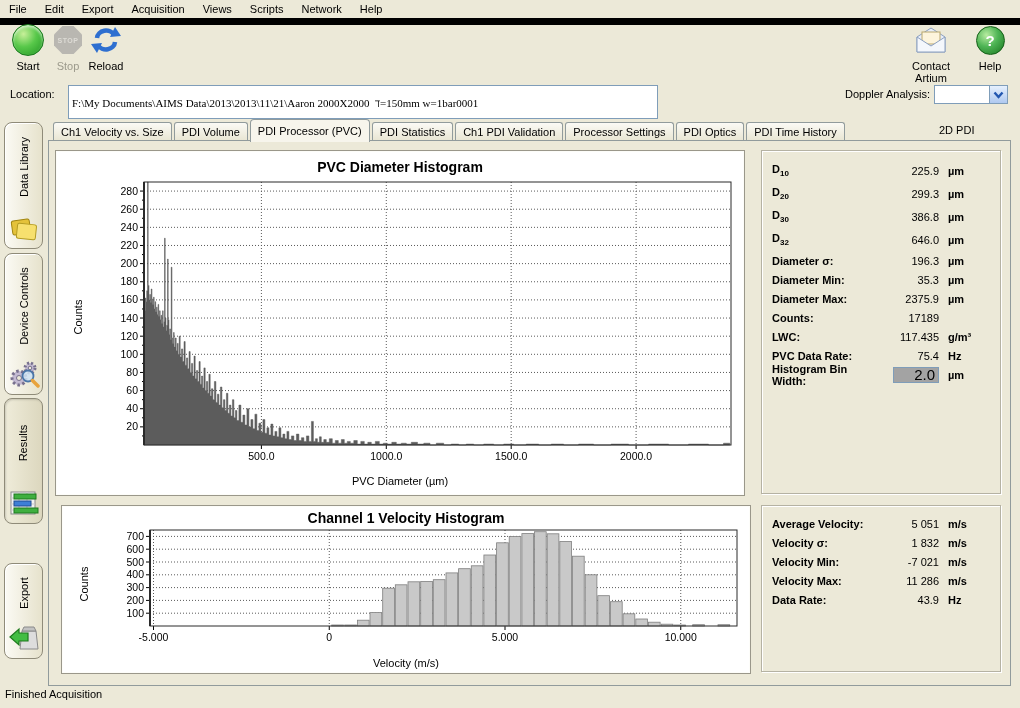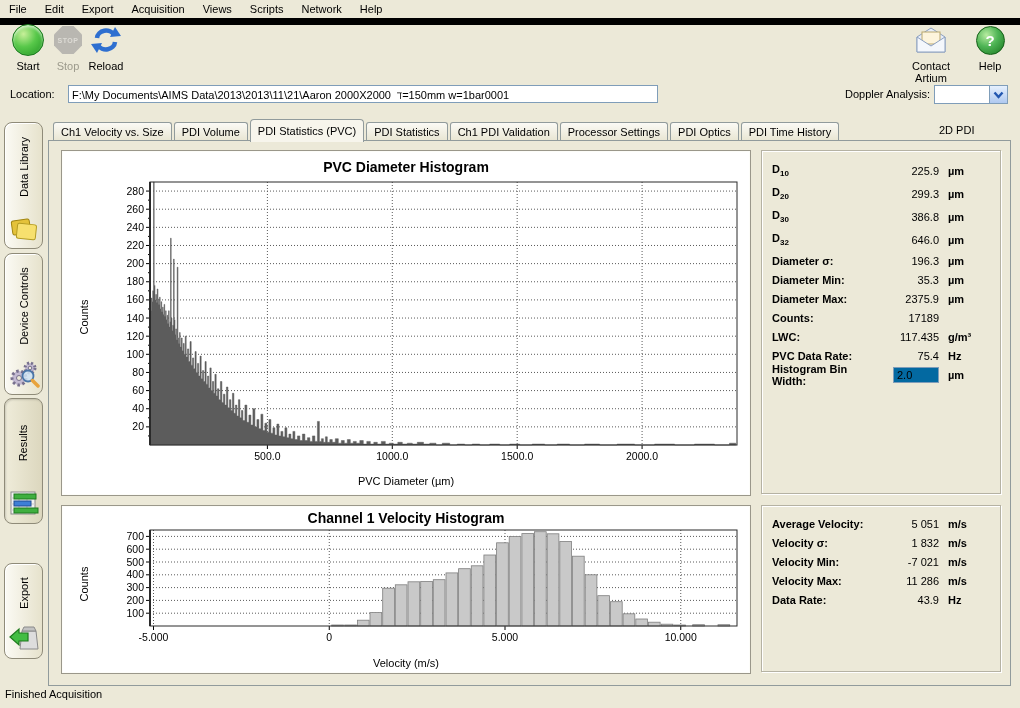--- a/index.html
+++ b/index.html
@@ -15,42 +15,42 @@
   .tool-btn{position:absolute;top:4px;width:44px;text-align:center;cursor:default;}
   .tool-btn .ticon{height:34px;display:flex;align-items:center;justify-content:center;}
   .tool-label{font-size:11px;margin-top:3px;}
   .disabled-label{color:#9c9a8c;}
   .start-circle{width:30px;height:30px;border-radius:50%;background:radial-gradient(circle at 35% 30%,#c8f09a 0%,#58c84a 45%,#1f9422 100%);border:1px solid #1a7a1d;box-shadow:inset 0 2px 3px rgba(255,255,255,.7);}
   .stop-octagon{width:28px;height:28px;background:#b9b7b1;clip-path:polygon(30% 0,70% 0,100% 30%,100% 70%,70% 100%,30% 100%,0 70%,0 30%);display:flex;align-items:center;justify-content:center;color:#dddbd5;font-weight:bold;font-size:7px;letter-spacing:.5px;}
 
   
   .loc-row{position:absolute;left:0;top:84px;width:1020px;height:24px;}
   .loc-label{position:absolute;left:10px;top:4px;}
-  .loc-field{position:absolute;left:68px;top:1px;width:590px;height:18px;border:1px solid #7F9DB9;background:#fff;font-family:Liberation Sans, sans-serif;font-size:11px;padding:0 3px;box-sizing:border-box;}
+  .loc-field{position:absolute;left:68px;top:1px;width:590px;height:18px;border:1px solid #7F9DB9;background:#fff;font-family:Liberation Serif, serif;font-size:11px;padding:16px 3px;box-sizing:border-box;}
   .dop-label{position:absolute;right:90px;top:4px;}
   .combo{position:absolute;right:12px;top:1px;width:74px;height:19px;border:1px solid #7F9DB9;background:#fff;display:flex;box-sizing:border-box;}
   .combo-text{flex:1;padding:2px 0 0 4px;margin-top:36px;}
   .combo-btn{width:17px;background:linear-gradient(#E6F0FD,#AFC9F0);border-left:1px solid #7F9DB9;display:flex;align-items:center;justify-content:center;}
 
   
   .side-btn{position:absolute;left:4px;width:37px;border:1px solid #8f8b79;border-radius:8px;background:linear-gradient(to right,#FBFAF4,#E6E2CC);box-shadow:inset 1px 1px 0 #fff;display:flex;flex-direction:column;align-items:center;cursor:default;}
   .side-btn.active{background:linear-gradient(to right,#EFECDA,#DCD7BE);box-shadow:inset 1px 1px 2px rgba(0,0,0,.15);}
   .vwrap{flex:1;display:flex;align-items:center;justify-content:center;overflow:visible;}
   .vlabel{transform:rotate(-90deg);white-space:nowrap;font-size:11px;}
   .side-icon{height:34px;display:flex;align-items:center;justify-content:center;margin-bottom:3px;}
 
   
   .tabs{position:absolute;left:50px;top:118px;width:962px;height:23px;display:flex;align-items:flex-end;padding-left:3px;box-sizing:border-box;}
   .tab{height:17px;line-height:16px;padding:1px 7px 0 7px;margin-right:2px;border:1px solid #919B9C;border-bottom:none;border-radius:3px 3px 0 0;background:linear-gradient(#FBFAF5,#E8E5D2);white-space:nowrap;cursor:default;}
   .tab.active{height:21px;line-height:20px;background:#F7F5EC;position:relative;z-index:3;margin-bottom:-1px;border-radius:4px 4px 0 0;}
   .tab-content{position:absolute;left:48px;top:140px;width:963px;height:546px;border:1px solid #919B9C;background:#ECE9D8;box-sizing:border-box;z-index:1;}
 
   
   .chart-panel{position:absolute;background:#fff;border:1px solid #9a978a;box-shadow:0 0 0 1px #fdfdf9 inset;}
-  .cp1{left:12px;top:9px;width:688px;height:344px;}
+  .cp1{left:6px;top:9px;width:688px;height:344px;}
   .cp2{left:12px;top:364px;width:688px;height:167px;}
   .chart-title{position:absolute;width:100%;text-align:center;font-weight:bold;font-size:14px;}
   .cp1 .chart-title{top:8px;}
   .cp2 .chart-title{top:4px;}
   .ylab{position:absolute;left:2px;transform:rotate(-90deg);transform-origin:center;font-size:11px;width:60px;text-align:center;}
   .cp1 .ylab{top:160px;left:-8px;}
   .cp2 .ylab{top:72px;left:-8px;}
   .xlab{position:absolute;width:100%;text-align:center;font-size:11px;}
   .cp1 .xlab{bottom:8px;}
   .cp2 .xlab{bottom:4px;}
@@ -61,21 +61,21 @@
   .stats-panel{position:absolute;background:#ECE9D8;border:1px solid #B5B2A3;box-shadow:inset 1px 1px 0 #fff,1px 1px 0 #fff;padding-top:8px;box-sizing:border-box;}
   .sp1{left:712px;top:9px;width:240px;height:344px;}
   .sp2{left:712px;top:364px;width:240px;height:167px;}
   .stat-row{display:flex;align-items:center;padding:0 8px 0 10px;}
   .stat-row.h19{height:19px;}
   .stat-row.h23{height:23px;}
   .stat-label{flex:1;font-weight:bold;}
   .stat-sub{font-size:8px;font-weight:bold;vertical-align:-3px;}
   .stat-value{width:72px;text-align:right;}
   .stat-unit{width:44px;padding-left:9px;font-weight:bold;}
-  .stat-input{width:46px;height:16px;border:1px solid #7F9DB9;background:#0369a1;font-family:"Liberation Sans",sans-serif;font-size:11px;padding:0 3px;box-sizing:border-box;}
+  .stat-input{width:46px;height:16px;border:1px solid #7F9DB9;background:#a3a3a3;text-align:right;font-family:"Liberation Sans",sans-serif;font-size:15px;padding:0 3px;box-sizing:border-box;}
 
   .statusbar{position:absolute;left:0;bottom:4px;width:936px;height:19px;background:#ECE9D8;}
   .status-text{position:absolute;left:5px;top:3px;}
 </style>
 </head>
 <body>
 
 <div class="root">
 
   <div class="menubar" id="menubar">
@@ -200,21 +200,21 @@
         <polygon points="14,8 28,8 30,26 12,26" fill="#DDDDDD" stroke="#8a8a8a"></polygon>
         <polygon points="14,8 28,8 26,4 16,4" fill="#C2C2C2" stroke="#8a8a8a"></polygon>
         <polygon points="2,14 11,6 11,10 20,10 20,18 11,18 11,22" fill="#43BD43" stroke="#1E7A1E" stroke-width="1.2"></polygon>
       </svg>
     </div>
   </div>
 
   <div class="tabs" id="tabbar">
       <div class="tab">Ch1 Velocity vs. Size</div>
       <div class="tab">PDI Volume</div>
-      <div class="tab active">PDI Statistics (PVC)</div>
+      <div class="tab active">PDI Processor (PVC)</div>
       <div class="tab">PDI Statistics</div>
       <div class="tab">Ch1 PDI Validation</div>
       <div class="tab">Processor Settings</div>
       <div class="tab">PDI Optics</div>
       <div class="tab">PDI Time History</div>
     </div>
   <div class="tab-content">
 
     <div class="chart-panel cp1">
       <div class="chart-title">PVC Diameter Histogram</div>

